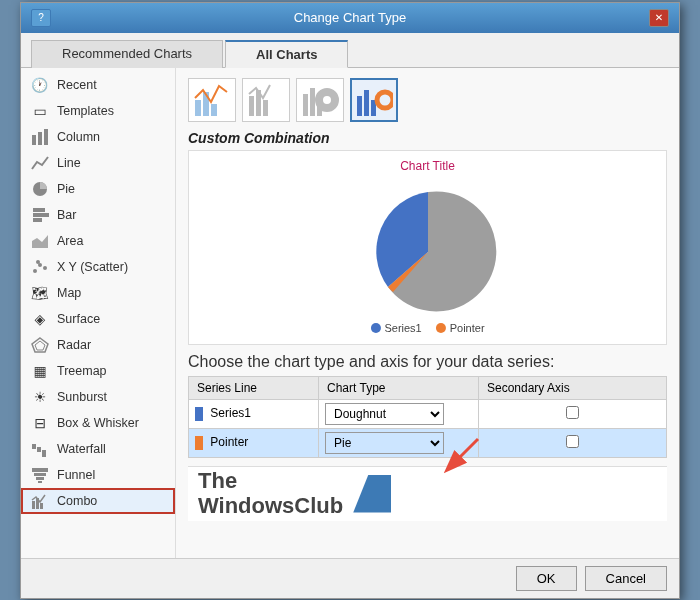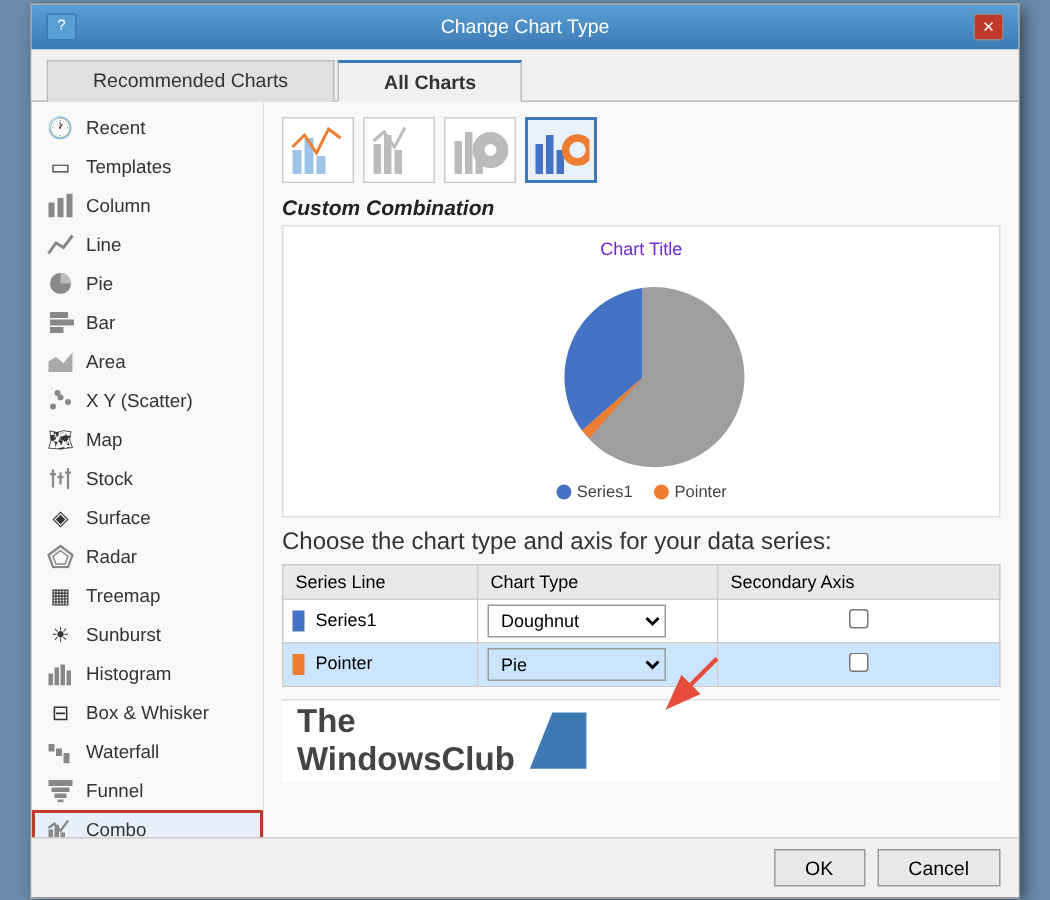--- a/index.html
+++ b/index.html
@@ -160,21 +160,21 @@
       height: 195px;
       display: flex;
       flex-direction: column;
       align-items: center;
       justify-content: center;
       margin-bottom: 8px;
       position: relative;
     }
     .preview-title {
       font-size: 12px;
-      color: #6d28d9;
+      color: #be185d;
       position: absolute;
       top: 8px;
       left: 50%;
       transform: translateX(-50%);
     }
     .pie-chart-svg {
       margin-top: 10px;
     }
     .legend {
       display: flex;
@@ -361,63 +361,39 @@
               <circle cx="7" cy="3" r="2" fill="#888"></circle>
             </svg>
         </div>
         <span>X Y (Scatter)</span>
       </div>
       <div class="sidebar-item">
         <div class="sidebar-icon">🗺</div>
         <span>Map</span>
       </div>
       <div class="sidebar-item">
-        <div class="sidebar-icon">
-          <svg width="18" height="16">
-              <line x1="4" y1="2" x2="4" y2="14" stroke="#888" stroke-width="1.5"></line>
-              <line x1="9" y1="4" x2="9" y2="12" stroke="#888" stroke-width="1.5"></line>
-              <line x1="14" y1="1" x2="14" y2="15" stroke="#888" stroke-width="1.5"></line>
-              <line x1="2" y1="5" x2="6" y2="5" stroke="#888" stroke-width="1.5"></line>
-              <line x1="7" y1="7" x2="11" y2="7" stroke="#888" stroke-width="1.5"></line>
-              <line x1="12" y1="4" x2="16" y2="4" stroke="#888" stroke-width="1.5"></line>
-            </svg>
-        </div>
-        <span>Stock</span>
-      </div>
-      <div class="sidebar-item">
         <div class="sidebar-icon">◈</div>
         <span>Surface</span>
       </div>
       <div class="sidebar-item">
         <div class="sidebar-icon">
           <svg width="18" height="16">
               <polygon points="9,1 17,7 14,15 4,15 1,7" stroke="#888" stroke-width="1.5" fill="none"></polygon>
               <polygon points="9,4 14,8 12,13 6,13 4,8" stroke="#888" stroke-width="1" fill="none"></polygon>
             </svg>
         </div>
         <span>Radar</span>
       </div>
       <div class="sidebar-item">
         <div class="sidebar-icon">▦</div>
         <span>Treemap</span>
       </div>
       <div class="sidebar-item">
         <div class="sidebar-icon">☀</div>
         <span>Sunburst</span>
-      </div>
-      <div class="sidebar-item">
-        <div class="sidebar-icon">
-          <svg width="18" height="16">
-              <rect x="1" y="8" width="3" height="8" fill="#888"></rect>
-              <rect x="5" y="4" width="3" height="12" fill="#888"></rect>
-              <rect x="9" y="2" width="3" height="14" fill="#888"></rect>
-              <rect x="13" y="6" width="3" height="10" fill="#888"></rect>
-            </svg>
-        </div>
-        <span>Histogram</span>
       </div>
       <div class="sidebar-item">
         <div class="sidebar-icon">⊟</div>
         <span>Box &amp; Whisker</span>
       </div>
       <div class="sidebar-item">
         <div class="sidebar-icon">
           <svg width="18" height="16">
               <rect x="1" y="3" width="4" height="5" fill="#888"></rect>
               <rect x="6" y="6" width="4" height="5" fill="#888"></rect>

